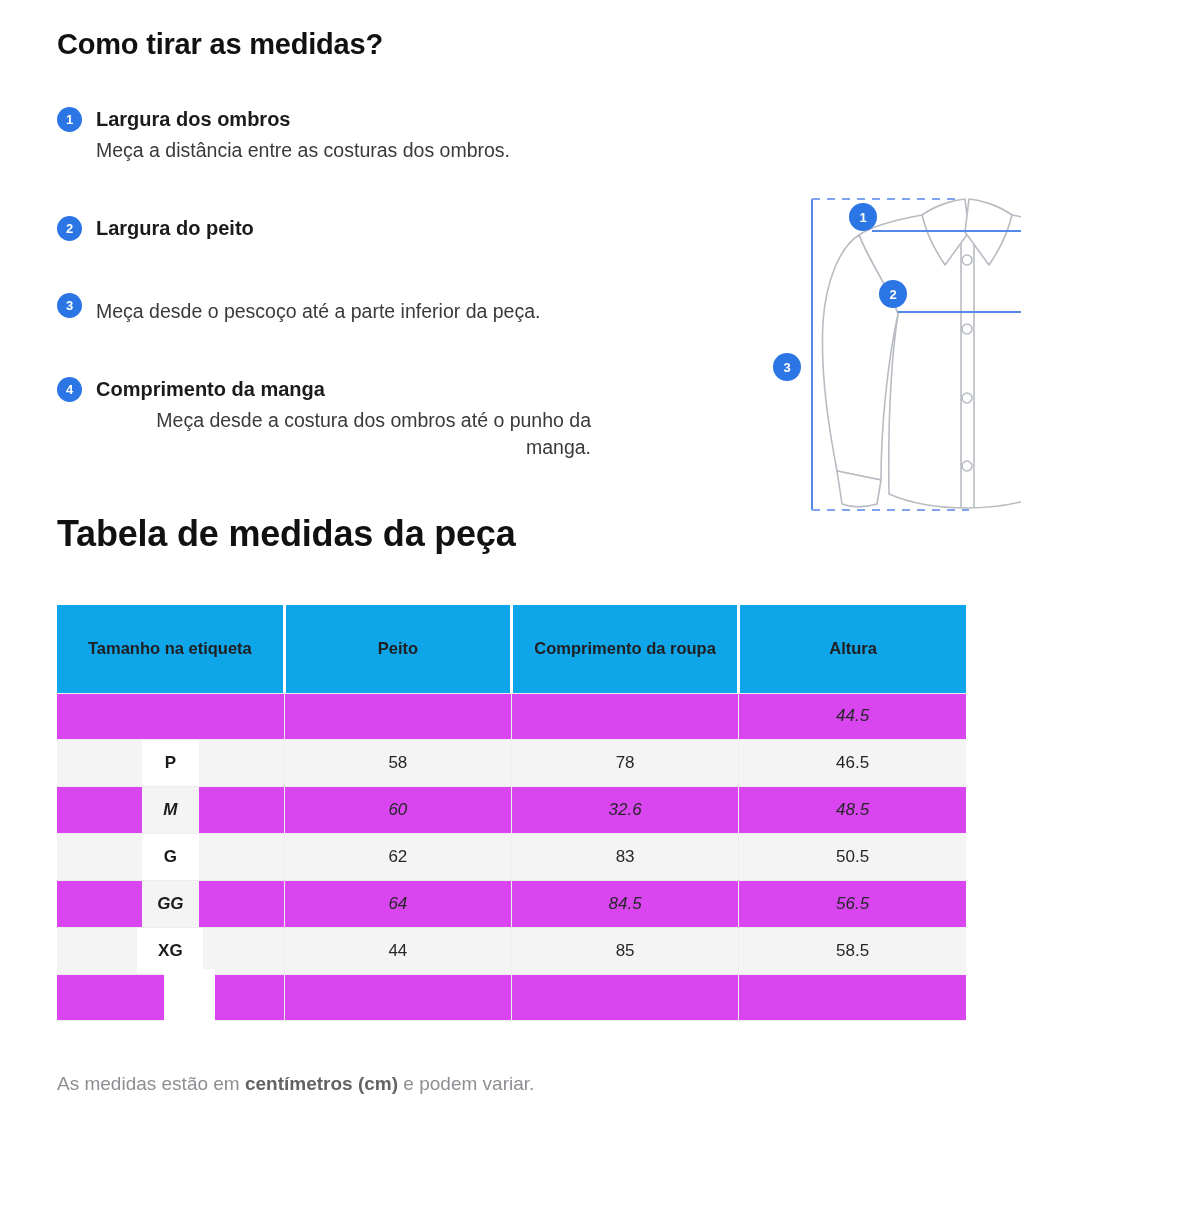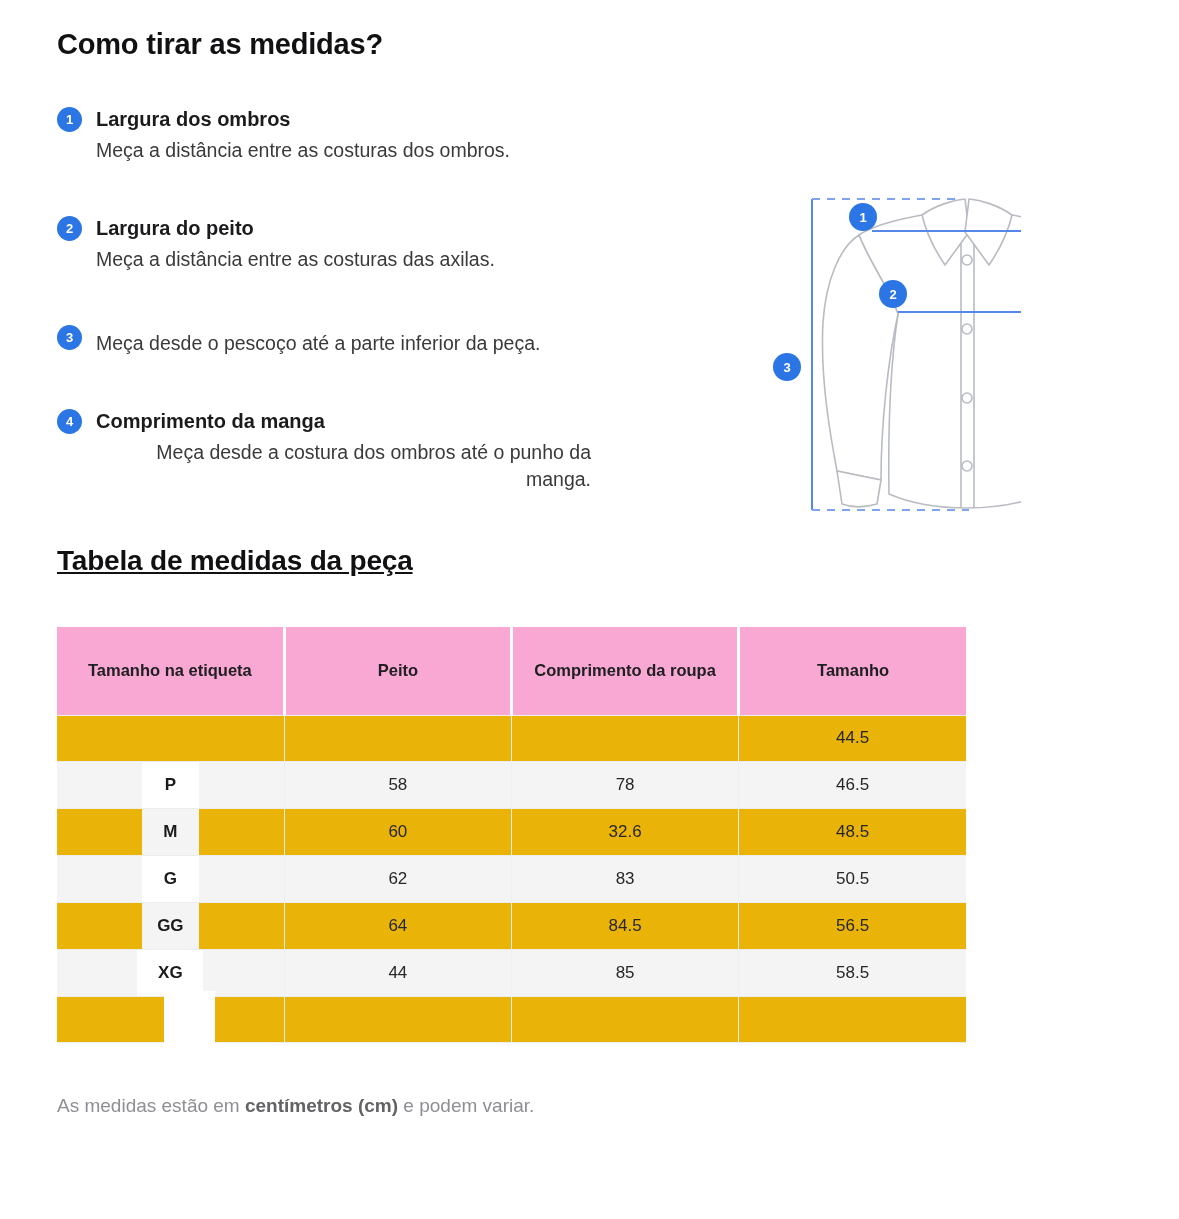--- a/index.html
+++ b/index.html
@@ -39,52 +39,51 @@
     margin-top: 5px;
     font-size: 19.5px; color: #3a3a3c; line-height: 27px; text-align: right;
   }
 
   
   .diagram { position: absolute; left: 760px; top: 172px; width: 356px; height: 366px; }
 
   
   .h2 {
     margin: 12px 55px 0 57px;
-    font-size: 28px;
+    font-size: 36px;
     font-weight: bold;
     color: #111113;
     letter-spacing: -0.2px;
-    text-decoration: underline;
   }
   .table-wrap { position: relative; margin: 50px 55px 0 57px; }
   table { width: 100%; border-collapse: collapse; table-layout: fixed; }
   thead th {
     height: 88px;
-    background: #f9a8d4;
+    background: #0ea5e9;
     font-size: 16.5px;
     font-weight: bold;
     color: #202023;
     text-align: center;
     border-left: 3px solid #fff;
   }
   thead th:first-child { border-left: none; }
   tbody td {
     height: 46px;
     padding: 0;
     text-align: center;
     vertical-align: middle;
     font-size: 17px;
     color: #27272a;
     border-top: 1px solid #ededee;
     border-left: 1px solid #efeff0;
   }
   tbody td:first-child { border-left: none; }
   tbody tr:last-child td { border-bottom: 1px solid #ededee; }
   tr.row-gray td { background: #f4f4f5; }
-  tr.row-white td { background: #eab308; }
+  tr.row-white td { background: #d946ef; font-style: italic; }
   .size-badge {
     display: flex; align-items: center; justify-content: center;
     width: 57px; height: 46px;
     margin: 0 auto;
     font-weight: bold; font-size: 17px; color: #1b1b1d;
   }
   tr.row-gray .size-badge { background: #ffffff; }
   tr.row-white .size-badge { background: #f4f4f5; }
   .size-badge.badge-xl { width: 66px; background: #ffffff; }
   .bottom-strip {
@@ -119,21 +118,20 @@
       <div class="howto-text">
         <div class="howto-title">Largura dos ombros</div>
         <div class="howto-desc">Meça a distância entre as costuras dos ombros.</div>
       </div>
     </div>
 
     <div class="howto-item">
       <span class="num-badge">2</span>
       <div class="howto-text">
         <div class="howto-title">Largura do peito</div>
-        <div class="howto-desc">Meça a distância entre as costuras das axilas.</div>
       </div>
     </div>
 
     <div class="howto-item">
       <span class="num-badge">3</span>
       <div class="howto-text">
         <div class="howto-desc">Meça desde o pescoço até a parte inferior da peça.</div>
       </div>
     </div>
 
@@ -201,21 +199,21 @@
 
   <h2 class="h2">Tabela de medidas da peça</h2>
 
   <div class="table-wrap">
     <table>
       <thead>
         <tr>
           <th>Tamanho na etiqueta</th>
           <th>Peito</th>
           <th>Comprimento da roupa</th>
-          <th>Tamanho</th>
+          <th>Altura</th>
         </tr>
       </thead>
       <tbody>
         <tr class="row-white">
           <td></td>
           <td></td>
           <td></td>
           <td>44.5</td>
         </tr>
         <tr class="row-gray">

